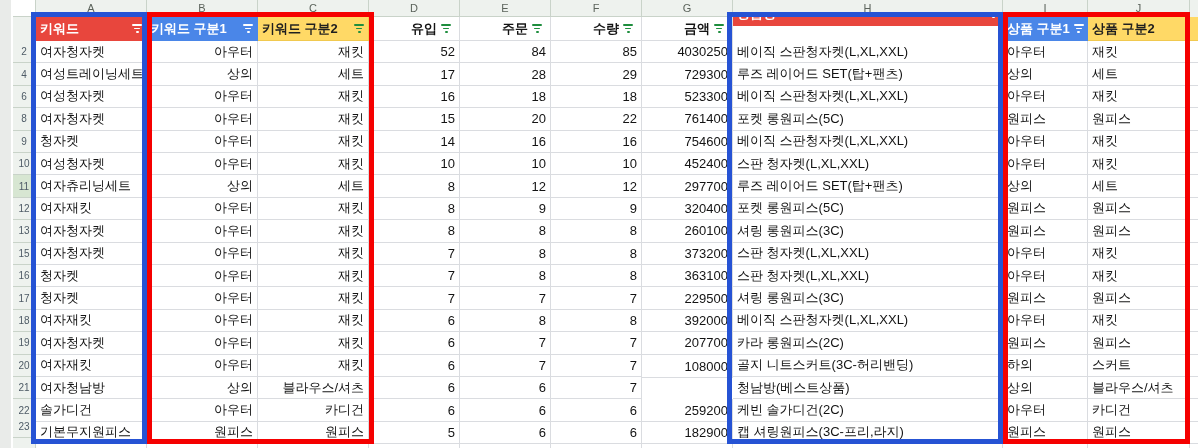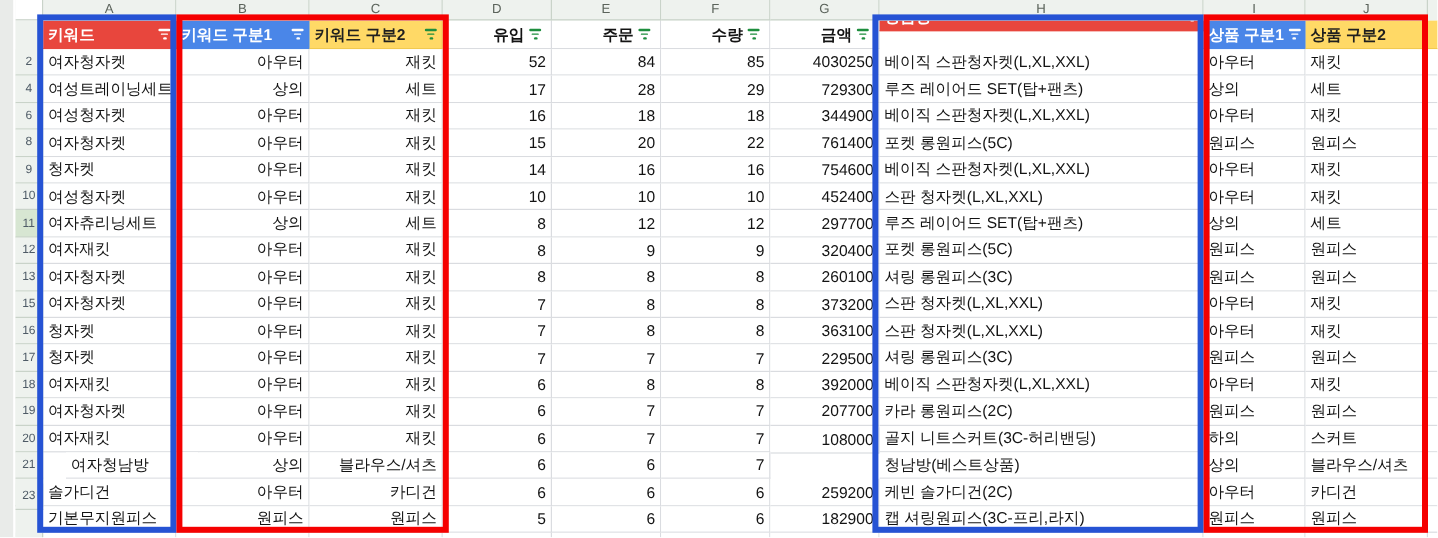--- a/index.html
+++ b/index.html
@@ -166,21 +166,21 @@
       <div class="cell" style="left: 1003px; top: 63.4px; width: 85px; height: 22.4px;">상의</div>
       <div class="cell" style="left: 1088px; top: 63.4px; width: 102px; height: 22.4px;">세트</div>
       <div class="cell" style="left: 1190px; top: 63.4px; width: 8px; height: 22.4px; border-right: none;"></div>
       <div class="rn" style="top: 85.8px; height: 22.4px;">6</div>
       <div class="cell" style="left: 36px; top: 85.8px; width: 111px; height: 22.4px;">여성청자켓</div>
       <div class="cell al-r" style="left: 147px; top: 85.8px; width: 111px; height: 22.4px;">아우터</div>
       <div class="cell al-r" style="left: 258px; top: 85.8px; width: 111px; height: 22.4px;">재킷</div>
       <div class="cell al-r" style="left: 369px; top: 85.8px; width: 91px; height: 22.4px;">16</div>
       <div class="cell al-r" style="left: 460px; top: 85.8px; width: 91px; height: 22.4px;">18</div>
       <div class="cell al-r" style="left: 551px; top: 85.8px; width: 91px; height: 22.4px;">18</div>
-      <div class="cell al-r" style="left: 642px; top: 85.8px; width: 91px; height: 22.4px;">344900</div>
+      <div class="cell al-r" style="left: 642px; top: 85.8px; width: 91px; height: 22.4px;">523300</div>
       <div class="cell" style="left: 733px; top: 85.8px; width: 270px; height: 22.4px;">베이직 스판청자켓(L,XL,XXL)</div>
       <div class="cell" style="left: 1003px; top: 85.8px; width: 85px; height: 22.4px;">아우터</div>
       <div class="cell" style="left: 1088px; top: 85.8px; width: 102px; height: 22.4px;">재킷</div>
       <div class="cell" style="left: 1190px; top: 85.8px; width: 8px; height: 22.4px; border-right: none;"></div>
       <div class="rn" style="top: 108.2px; height: 22.4px;">8</div>
       <div class="cell" style="left: 36px; top: 108.2px; width: 111px; height: 22.4px;">여자청자켓</div>
       <div class="cell al-r" style="left: 147px; top: 108.2px; width: 111px; height: 22.4px;">아우터</div>
       <div class="cell al-r" style="left: 258px; top: 108.2px; width: 111px; height: 22.4px;">재킷</div>
       <div class="cell al-r" style="left: 369px; top: 108.2px; width: 91px; height: 22.4px;">15</div>
       <div class="cell al-r" style="left: 460px; top: 108.2px; width: 91px; height: 22.4px;">20</div>
@@ -316,21 +316,21 @@
       <div class="cell al-r" style="left: 258px; top: 354.6px; width: 111px; height: 22.4px;">재킷</div>
       <div class="cell al-r" style="left: 369px; top: 354.6px; width: 91px; height: 22.4px;">6</div>
       <div class="cell al-r" style="left: 460px; top: 354.6px; width: 91px; height: 22.4px;">7</div>
       <div class="cell al-r" style="left: 551px; top: 354.6px; width: 91px; height: 22.4px;">7</div>
       <div class="cell al-r" style="left: 642px; top: 354.6px; width: 91px; height: 22.4px;">125100</div>
       <div class="cell" style="left: 733px; top: 354.6px; width: 270px; height: 22.4px;">골지 니트스커트(3C-허리밴딩)</div>
       <div class="cell" style="left: 1003px; top: 354.6px; width: 85px; height: 22.4px;">하의</div>
       <div class="cell" style="left: 1088px; top: 354.6px; width: 102px; height: 22.4px;">스커트</div>
       <div class="cell" style="left: 1190px; top: 354.6px; width: 8px; height: 22.4px; border-right: none;"></div>
       <div class="rn" style="top: 377px; height: 22.4px;">21</div>
-      <div class="cell" style="left: 36px; top: 377px; width: 111px; height: 22.4px; margin-left: 19px;">여자청남방</div>
+      <div class="cell" style="left: 36px; top: 377px; width: 111px; height: 22.4px;">여자청남방</div>
       <div class="cell al-r" style="left: 147px; top: 377px; width: 111px; height: 22.4px;">상의</div>
       <div class="cell al-r" style="left: 258px; top: 377px; width: 111px; height: 22.4px;">블라우스/셔츠</div>
       <div class="cell al-r" style="left: 369px; top: 377px; width: 91px; height: 22.4px;">6</div>
       <div class="cell al-r" style="left: 460px; top: 377px; width: 91px; height: 22.4px;">6</div>
       <div class="cell al-r" style="left: 551px; top: 377px; width: 91px; height: 22.4px;">7</div>
       <div class="cell al-r" style="left: 642px; top: 356px; width: 91px; height: 22.4px;">108000</div>
       <div class="cell" style="left: 733px; top: 377px; width: 270px; height: 22.4px;">청남방(베스트상품)</div>
       <div class="cell" style="left: 1003px; top: 377px; width: 85px; height: 22.4px;">상의</div>
       <div class="cell" style="left: 1088px; top: 377px; width: 102px; height: 22.4px;">블라우스/셔츠</div>
       <div class="cell" style="left: 1190px; top: 377px; width: 8px; height: 22.4px; border-right: none;"></div>
@@ -339,21 +339,21 @@
       <div class="cell al-r" style="left: 147px; top: 399.4px; width: 111px; height: 22.4px;">아우터</div>
       <div class="cell al-r" style="left: 258px; top: 399.4px; width: 111px; height: 22.4px;">카디건</div>
       <div class="cell al-r" style="left: 369px; top: 399.4px; width: 91px; height: 22.4px;">6</div>
       <div class="cell al-r" style="left: 460px; top: 399.4px; width: 91px; height: 22.4px;">6</div>
       <div class="cell al-r" style="left: 551px; top: 399.4px; width: 91px; height: 22.4px;">6</div>
       <div class="cell al-r" style="left: 642px; top: 399.4px; width: 91px; height: 22.4px;">259200</div>
       <div class="cell" style="left: 733px; top: 399.4px; width: 270px; height: 22.4px;">케빈 솔가디건(2C)</div>
       <div class="cell" style="left: 1003px; top: 399.4px; width: 85px; height: 22.4px;">아우터</div>
       <div class="cell" style="left: 1088px; top: 399.4px; width: 102px; height: 22.4px;">카디건</div>
       <div class="cell" style="left: 1190px; top: 399.4px; width: 8px; height: 22.4px; border-right: none;"></div>
-      <div class="rn" style="top: 403px; height: 22.4px;">23</div>
+      <div class="rn" style="top: 416px; height: 22.4px;">23</div>
       <div class="cell" style="left: 36px; top: 421.8px; width: 111px; height: 22.4px;">기본무지원피스</div>
       <div class="cell al-r" style="left: 147px; top: 421.8px; width: 111px; height: 22.4px;">원피스</div>
       <div class="cell al-r" style="left: 258px; top: 421.8px; width: 111px; height: 22.4px;">원피스</div>
       <div class="cell al-r" style="left: 369px; top: 421.8px; width: 91px; height: 22.4px;">5</div>
       <div class="cell al-r" style="left: 460px; top: 421.8px; width: 91px; height: 22.4px;">6</div>
       <div class="cell al-r" style="left: 551px; top: 421.8px; width: 91px; height: 22.4px;">6</div>
       <div class="cell al-r" style="left: 642px; top: 421.8px; width: 91px; height: 22.4px;">182900</div>
       <div class="cell" style="left: 733px; top: 421.8px; width: 270px; height: 22.4px;">캡 셔링원피스(3C-프리,라지)</div>
       <div class="cell" style="left: 1003px; top: 421.8px; width: 85px; height: 22.4px;">원피스</div>
       <div class="cell" style="left: 1088px; top: 421.8px; width: 102px; height: 22.4px;">원피스</div>

